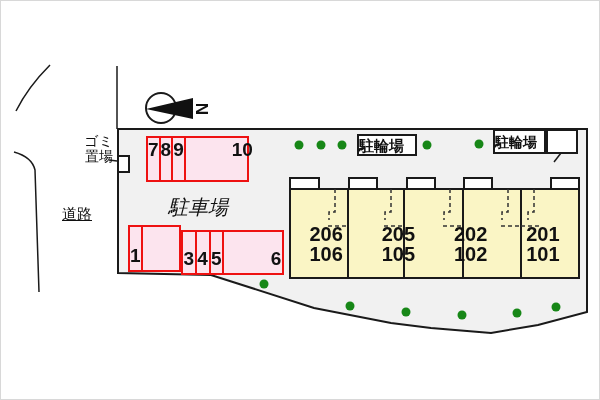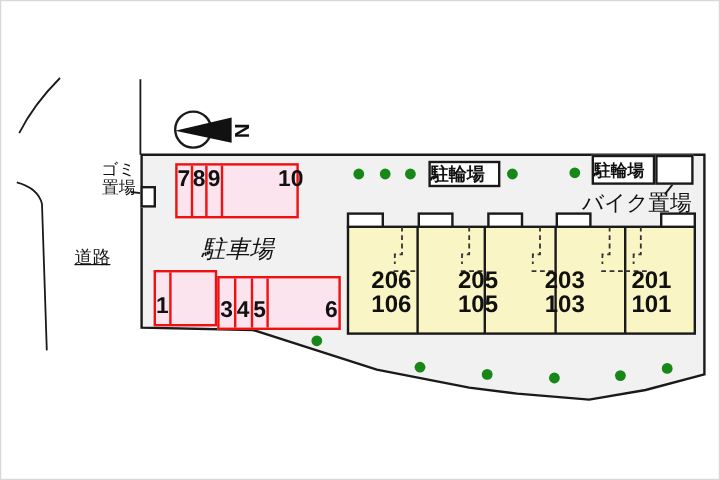--- a/index.html
+++ b/index.html
@@ -92,21 +92,20 @@
 
   <div class="abs jp" style="left:61px;top:204px;font-size:15px;text-decoration:underline;">道路</div>
 
   <div class="abs jp" style="left:167px;top:193px;font-size:20px;font-style:italic;">駐車場</div>
 
   <div class="abs boxed-label" style="left:356px;top:133px;width:60px;height:22px;font-size:15px;line-height:20px;">駐輪場</div>
 
   <div class="abs boxed-label" style="left:492px;top:128px;width:53px;height:25px;font-size:14px;line-height:23px;">駐輪場</div>
   <div class="abs boxed-label" style="left:545px;top:128px;width:32px;height:25px;"></div>
 
-  <div class="abs jp" style="left:484px;top:156px;font-size:18px;">バイク置場</div>
 
   <div class="p-row p-top" style="left:145px;top:135px;width:103px;height:46px;">
     <div class="p-cell">
         <span>7</span>
       </div>
     <div class="p-cell">
         <span>8</span>
       </div>
     <div class="p-cell">
         <span>9</span>
@@ -143,22 +142,22 @@
   <div id="unit-labels" class="abs">
     <div class="unit-cell two-line">
       <span>206</span>
       <span>106</span>
     </div>
     <div class="unit-cell two-line">
       <span>205</span>
       <span>105</span>
     </div>
     <div class="unit-cell two-line">
-      <span>203</span>
-      <span>103</span>
+      <span>202</span>
+      <span>102</span>
     </div>
     <div class="unit-cell two-line">
       <span>201</span>
       <span>101</span>
     </div>
   </div>
 
 </div>
 
 </body></html>

